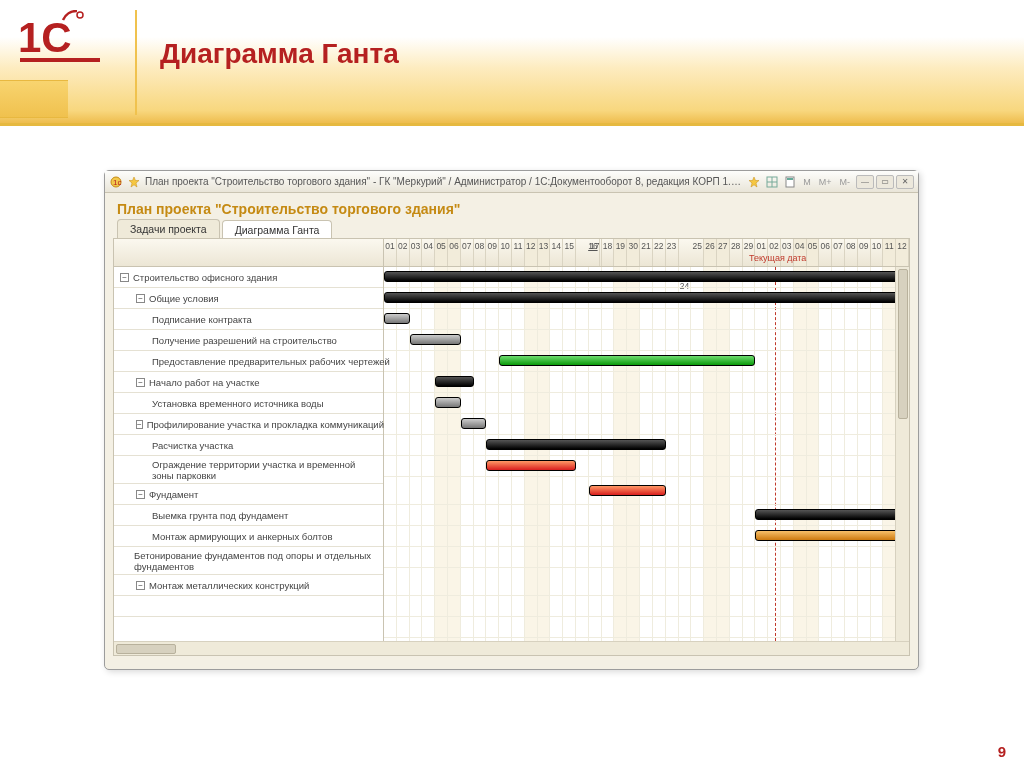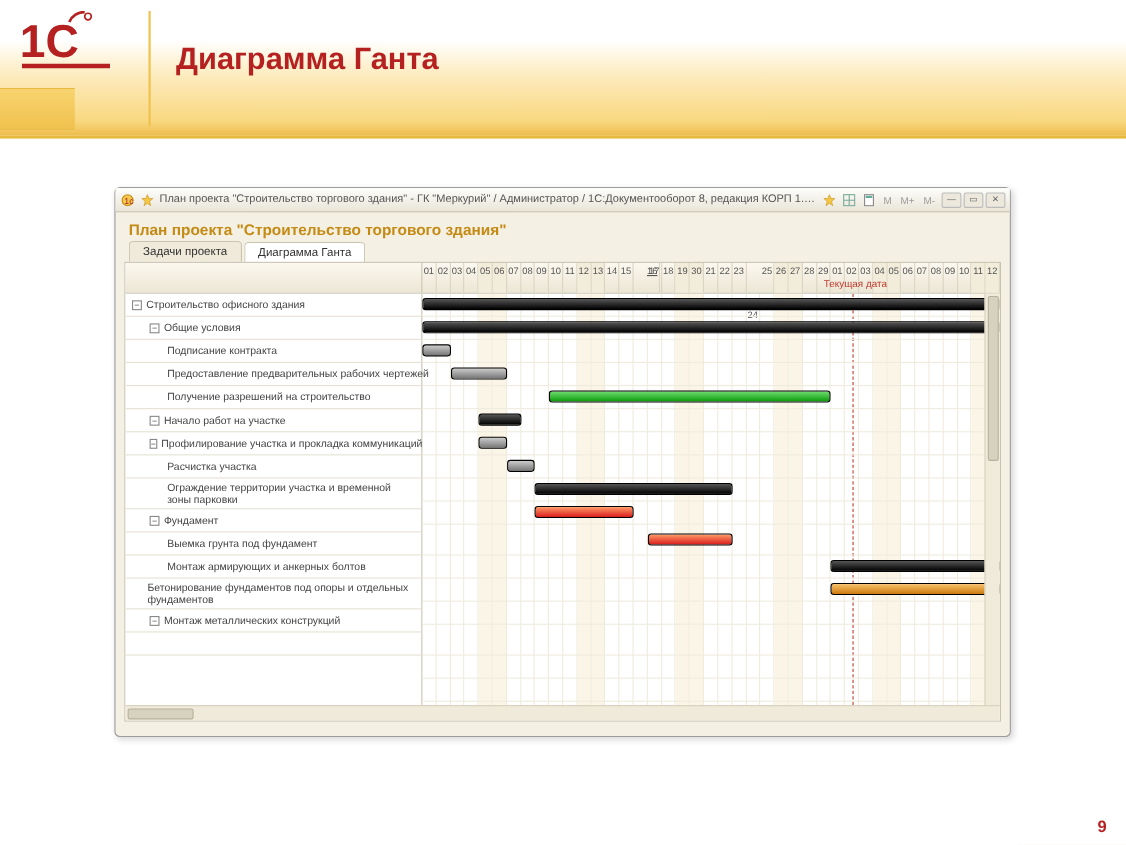--- a/index.html
+++ b/index.html
@@ -252,28 +252,31 @@
             <span>Строительство офисного здания</span>
           </div>
           <div class="row" style="padding-left: 22px;">
             <span class="exp">−</span>
             <span>Общие условия</span>
           </div>
           <div class="row" style="padding-left: 38px;">
             <span>Подписание контракта</span>
           </div>
           <div class="row" style="padding-left: 38px;">
+            <span>Получение разрешений на строительство</span>
+          </div>
+          <div class="row" style="padding-left: 38px;">
             <span>Предоставление предварительных рабочих чертежей</span>
           </div>
-          <div class="row" style="padding-left: 38px;">
-            <span>Получение разрешений на строительство</span>
-          </div>
           <div class="row" style="padding-left: 22px;">
             <span class="exp">−</span>
             <span>Начало работ на участке</span>
+          </div>
+          <div class="row" style="padding-left: 38px;">
+            <span>Установка временного источника воды</span>
           </div>
           <div class="row" style="padding-left: 22px;">
             <span class="exp">−</span>
             <span>Профилирование участка и прокладка коммуникаций</span>
           </div>
           <div class="row" style="padding-left: 38px;">
             <span>Расчистка участка</span>
           </div>
           <div class="row tall" style="padding-left: 38px;">
             <span>Ограждение территории участка и временной зоны парковки</span>

